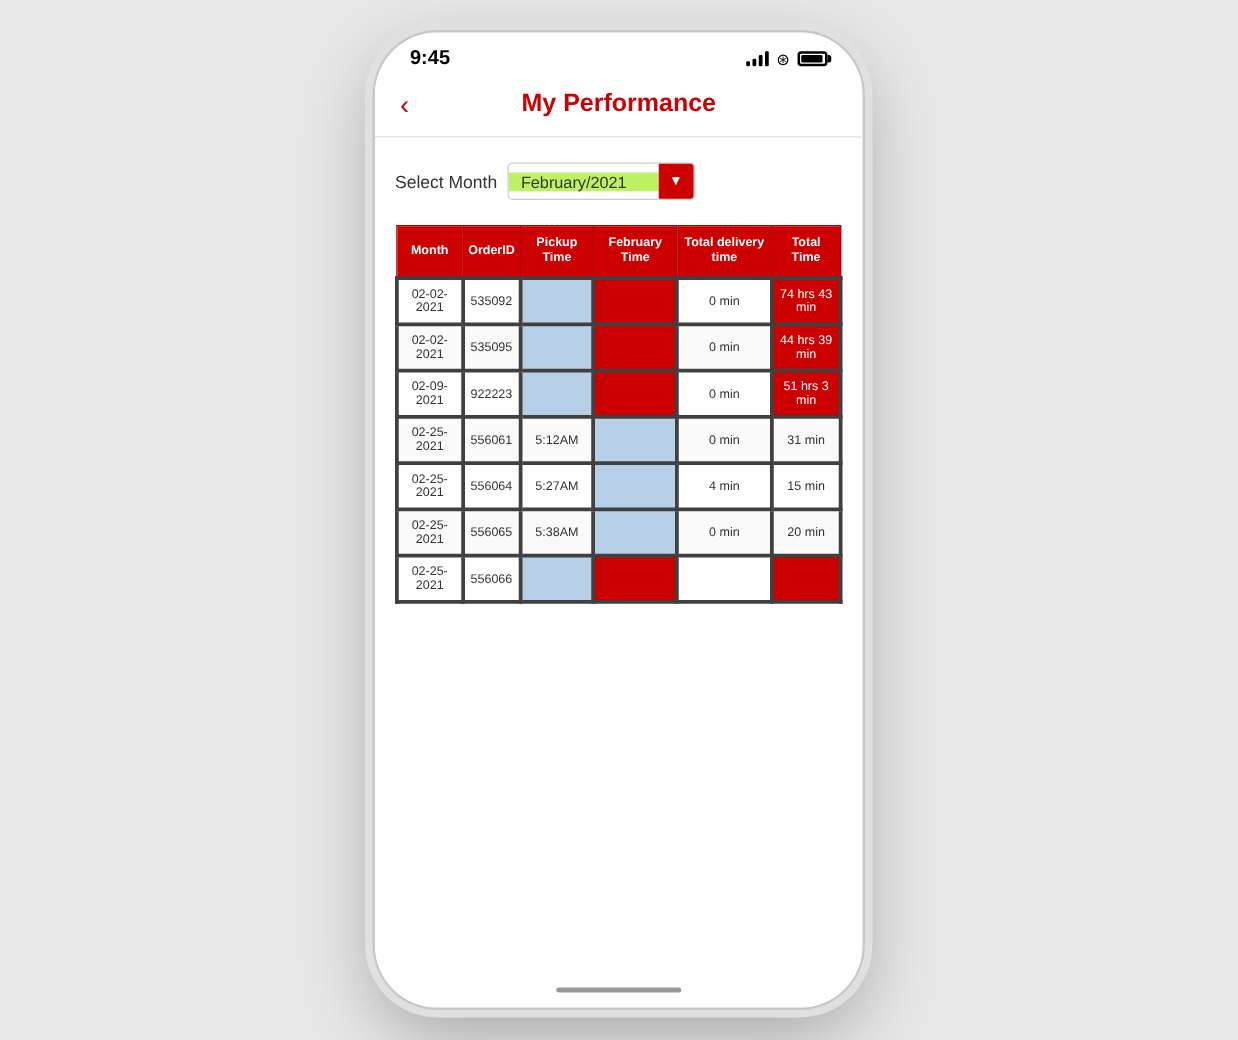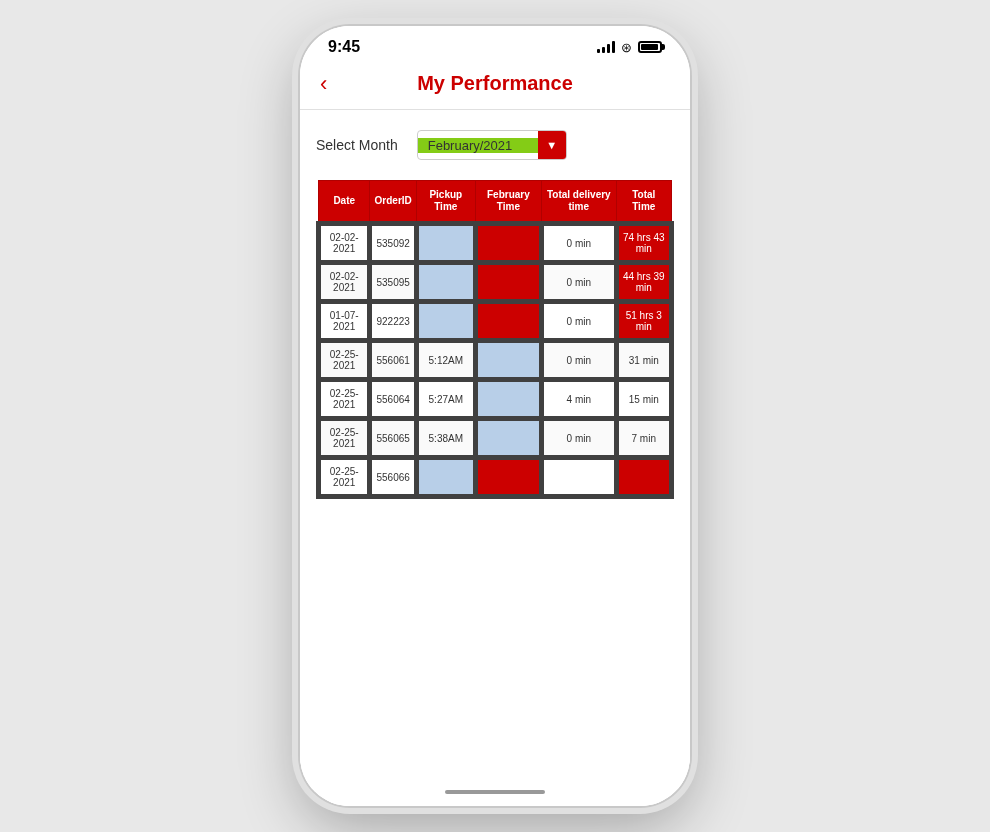--- a/index.html
+++ b/index.html
@@ -147,41 +147,41 @@
     .content {
       flex: 1;
       overflow-y: auto;
       padding: 20px 16px;
       background: #fff;
     }
     
     .month-selector {
       display: flex;
       align-items: center;
-      gap: 19px;
+      gap: 8px;
       margin-bottom: 20px;
     }
     .month-label {
       font-size: 14px;
       color: #333;
       font-weight: 500;
     }
     .month-dropdown {
       display: flex;
       align-items: center;
       border: 1px solid #ccc;
       border-radius: 4px;
       overflow: hidden;
       height: 30px;
     }
     .month-value {
       padding: 0 10px;
       font-size: 13px;
       color: #333;
-      background: #84cc16;
+      background: #bef264;
       min-width: 120px;
     }
     .month-arrow {
       background: #cc0000;
       color: #fff;
       width: 28px;
       height: 30px;
       display: flex;
       align-items: center;
       justify-content: center;
@@ -200,21 +200,21 @@
       padding: 8px 4px;
       text-align: center;
       font-weight: 600;
       font-size: 10px;
       line-height: 1.2;
       border: 1px solid #b00000;
     }
     .perf-table td {
       padding: 6px 4px;
       text-align: center;
-      border: 5px solid #404040;
+      border: 3px solid #404040;
       font-size: 10px;
       color: #333;
       background: #fff;
     }
     .perf-table tr:nth-child(even) td {
       background: #fafafa;
     }
     .cell-blue {
       background: #b8cfe8 !important;
     }
@@ -270,21 +270,21 @@
         <span class="month-label">Select Month</span>
         <div class="month-dropdown">
           <span class="month-value">February/2021</span>
           <span class="month-arrow">▼</span>
         </div>
       </div>
 
       <table class="perf-table">
         <thead>
           <tr>
-            <th>Date</th>
+            <th>Month</th>
             <th>OrderID</th>
             <th>Pickup Time</th>
             <th>February Time</th>
             <th>Total delivery time</th>
             <th>Total Time</th>
           </tr>
         </thead>
         <tbody id="table-body">
         <tr>
               <td>02-02-2021</td>
@@ -296,21 +296,21 @@
             </tr>
             <tr>
               <td>02-02-2021</td>
               <td>535095</td>
               <td class="cell-blue"></td>
               <td class="cell-red"></td>
               <td>0 min</td>
               <td class="cell-red">44 hrs 39 min</td>
             </tr>
             <tr>
-              <td>01-07-2021</td>
+              <td>02-09-2021</td>
               <td>922223</td>
               <td class="cell-blue"></td>
               <td class="cell-red"></td>
               <td>0 min</td>
               <td class="cell-red">51 hrs 3 min</td>
             </tr>
             <tr>
               <td>02-25-2021</td>
               <td>556061</td>
               <td>5:12AM</td>
@@ -325,21 +325,21 @@
               <td class="cell-blue"></td>
               <td>4 min</td>
               <td>15 min</td>
             </tr>
             <tr>
               <td>02-25-2021</td>
               <td>556065</td>
               <td>5:38AM</td>
               <td class="cell-blue"></td>
               <td>0 min</td>
-              <td>7 min</td>
+              <td>20 min</td>
             </tr>
             <tr>
               <td>02-25-2021</td>
               <td>556066</td>
               <td class="cell-blue"></td>
               <td class="cell-red"></td>
               <td></td>
               <td class="cell-red"></td>
             </tr>
           </tbody>

